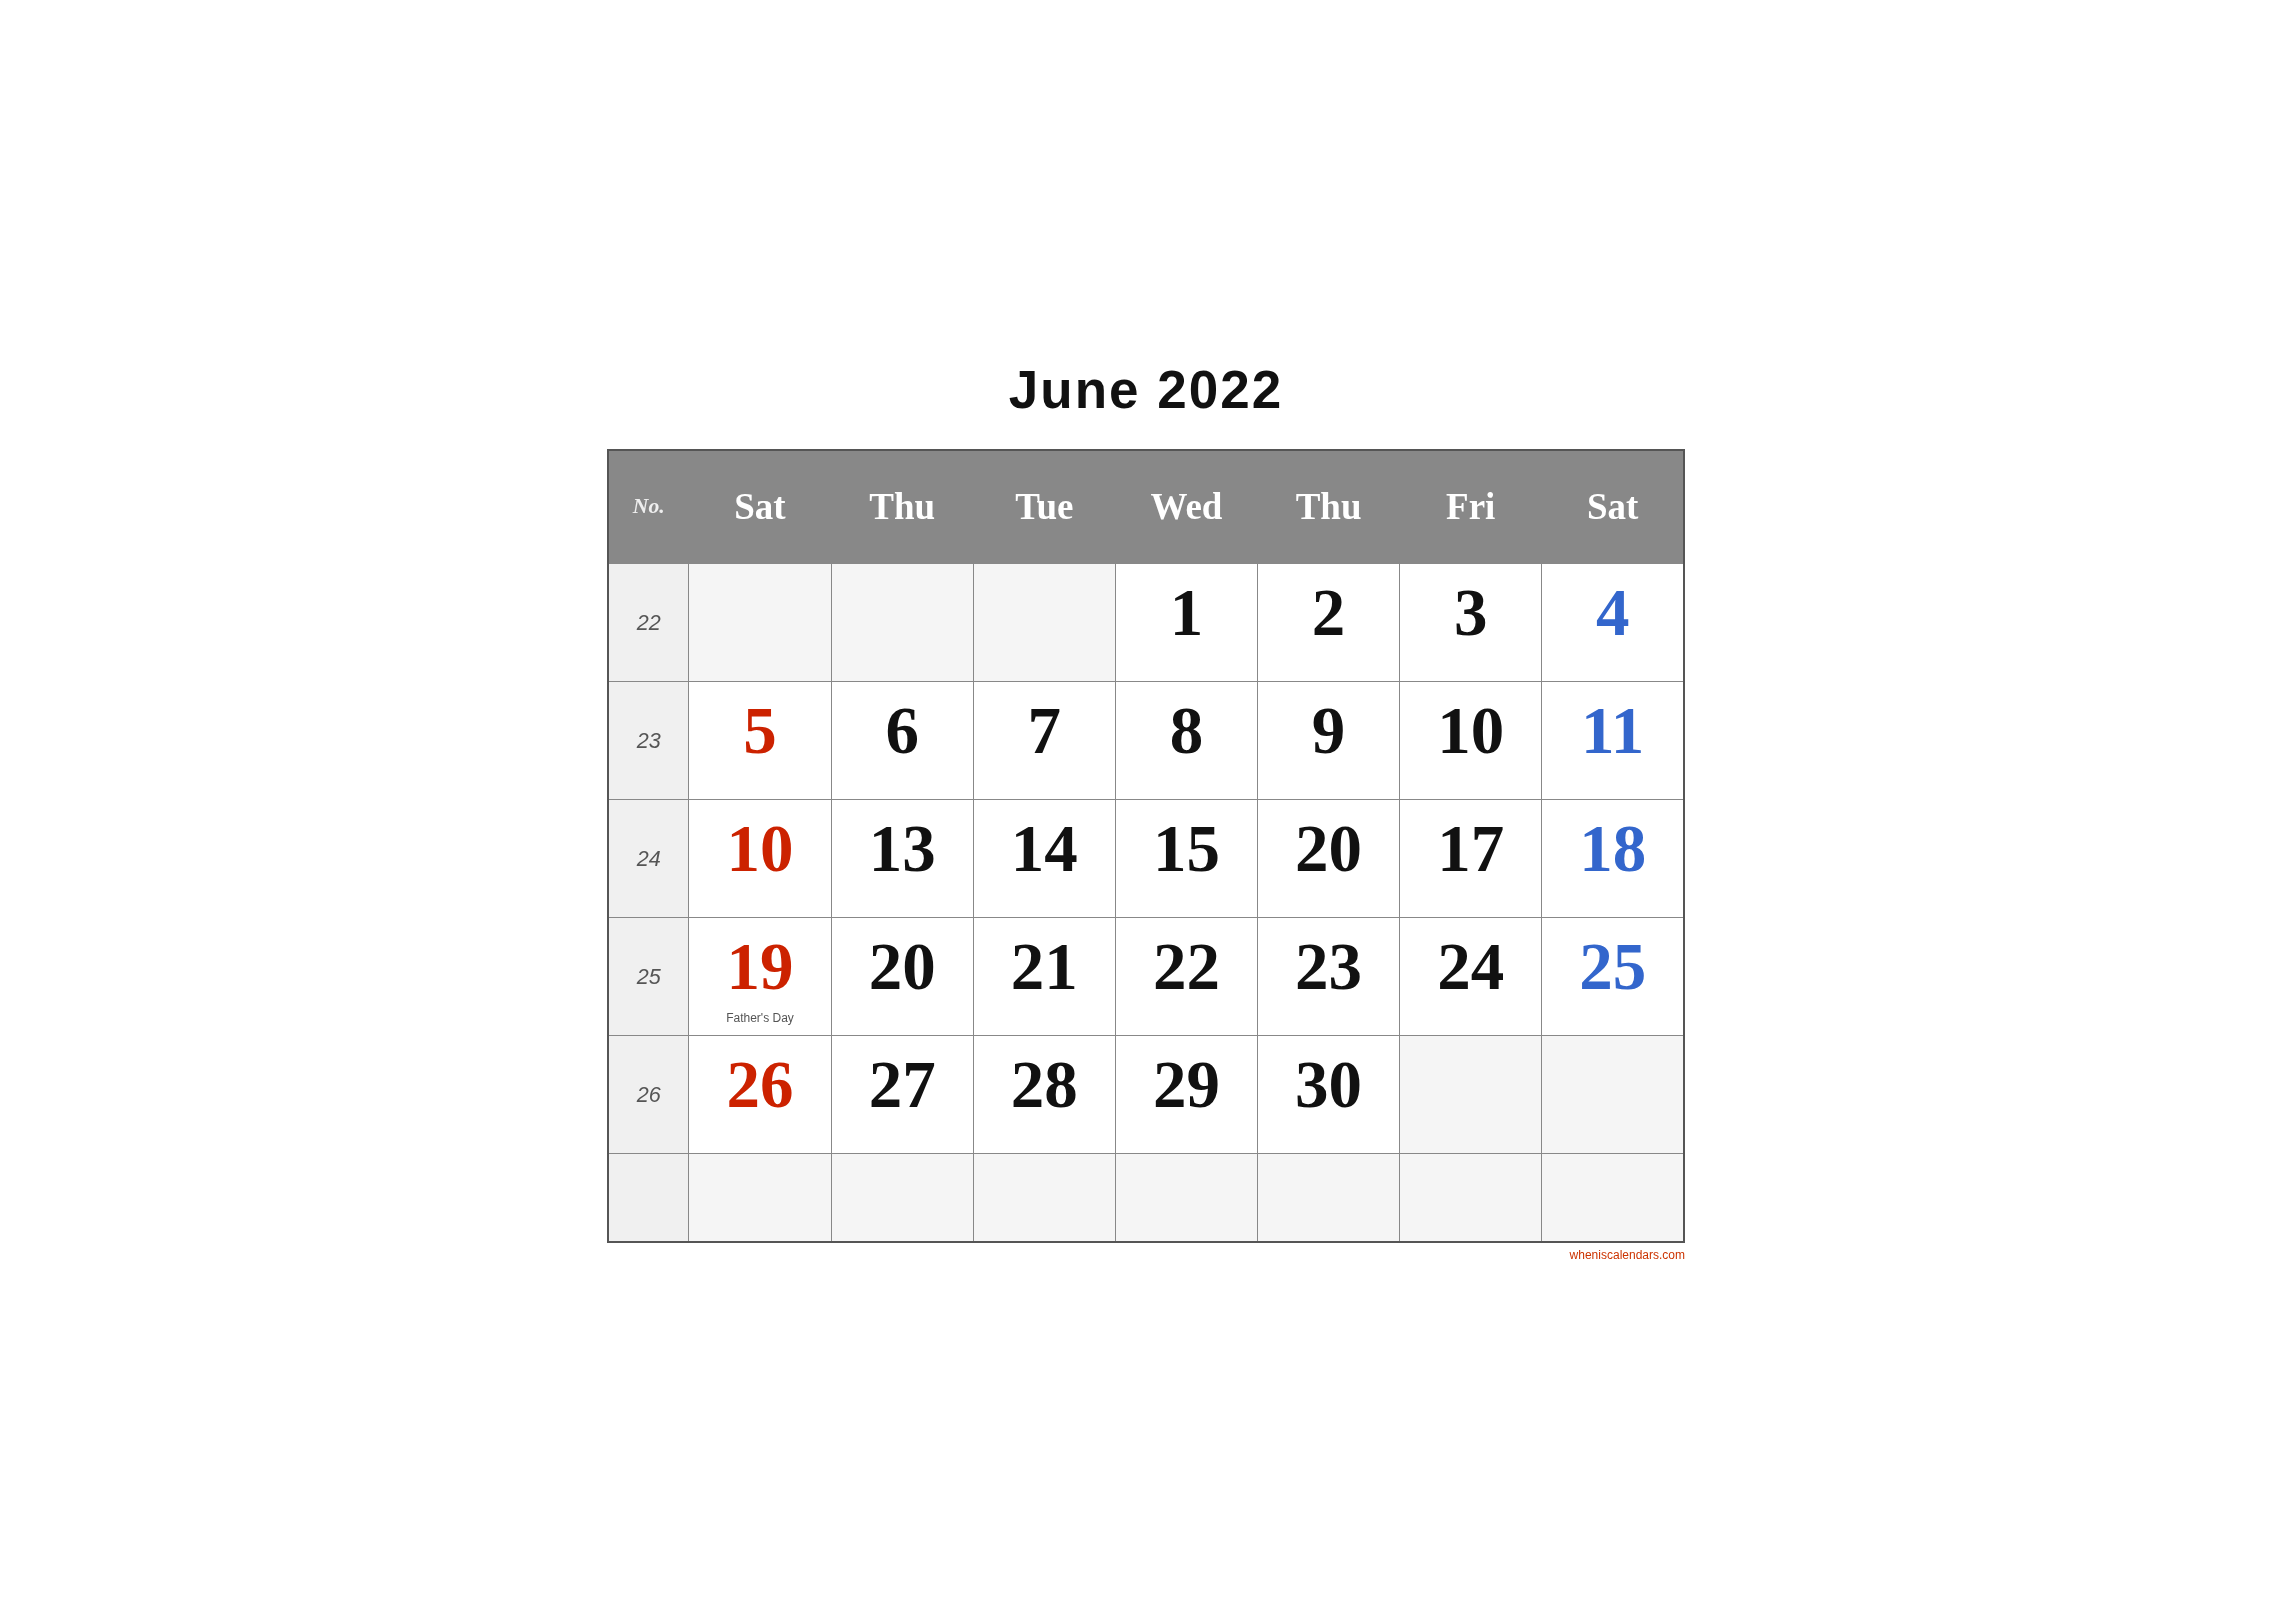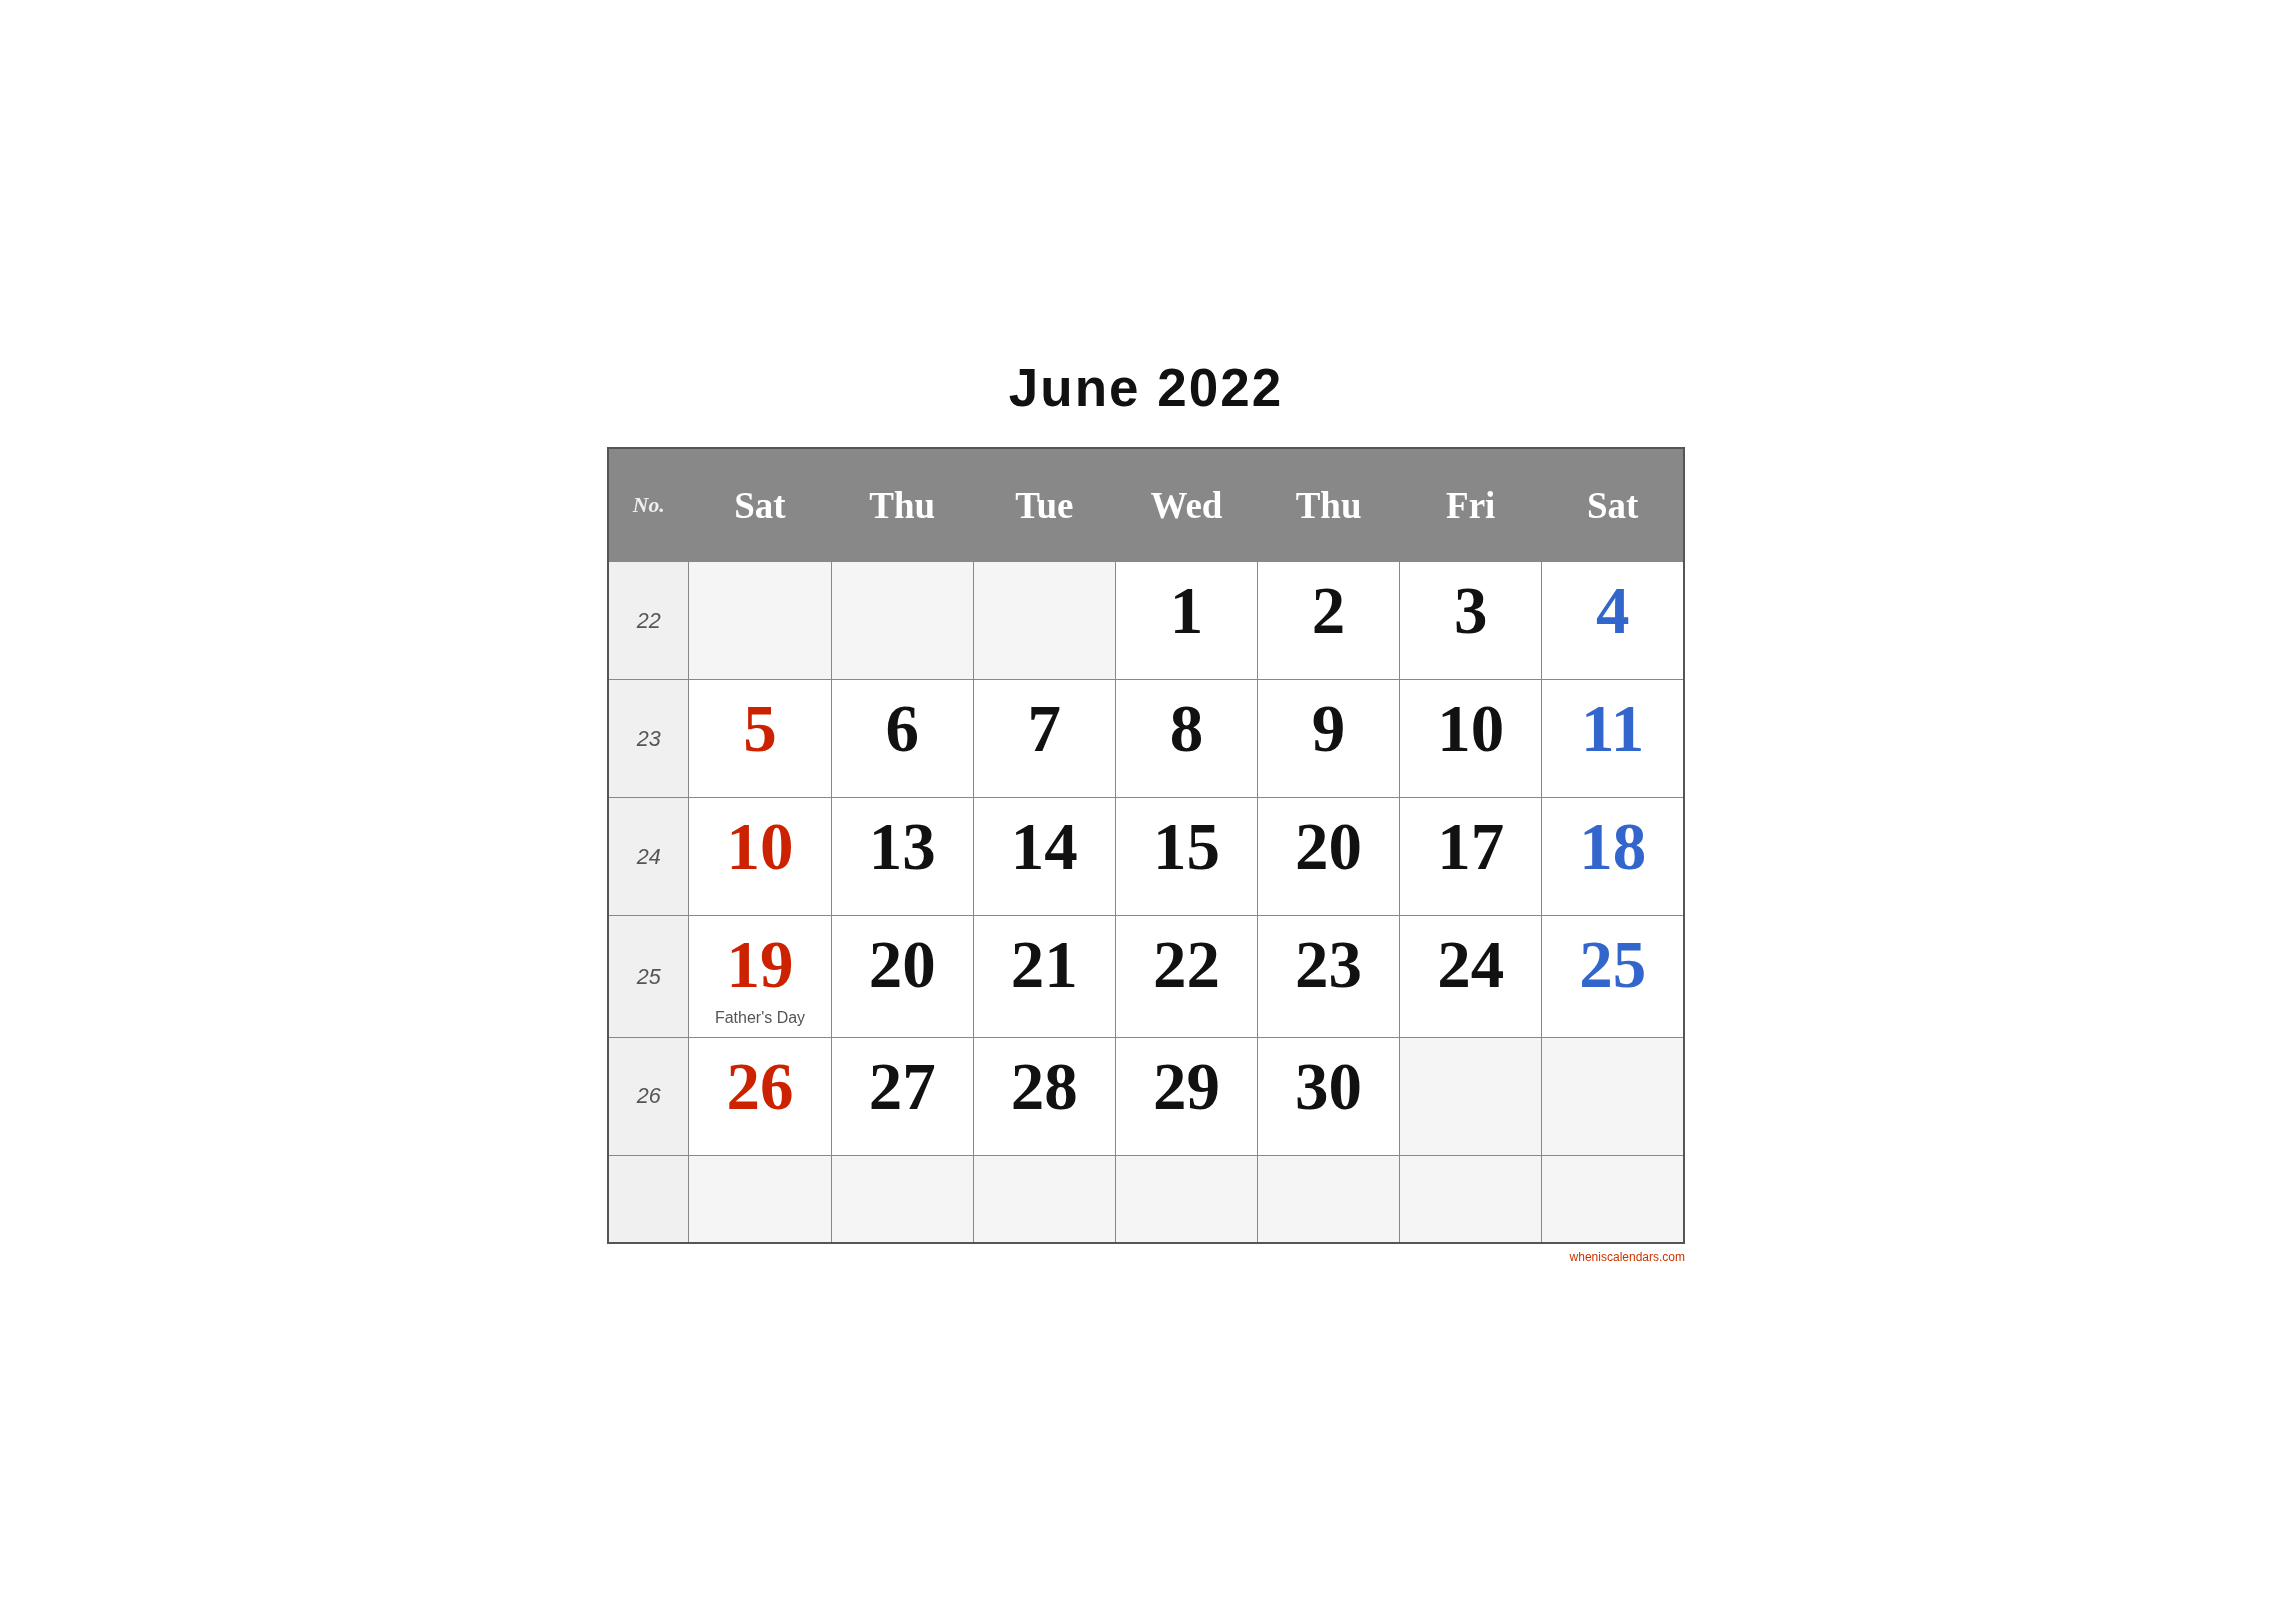--- a/index.html
+++ b/index.html
@@ -87,21 +87,21 @@
     td.day-cell.empty {
       background: #f5f5f5;
     }
 
     td.day-cell.sunday { color: #cc2200; }
     td.day-cell.saturday { color: #3366cc; }
     td.day-cell.weekday { color: #111; }
 
     .holiday-label {
       display: block;
-      font-size: 16px;
+      font-size: 12px;
       font-family: Arial, sans-serif;
       font-weight: normal;
       color: #555;
       text-align: center;
       margin-top: 6px;
     }
 
     .watermark {
       text-align: right;
       font-size: 12px;

